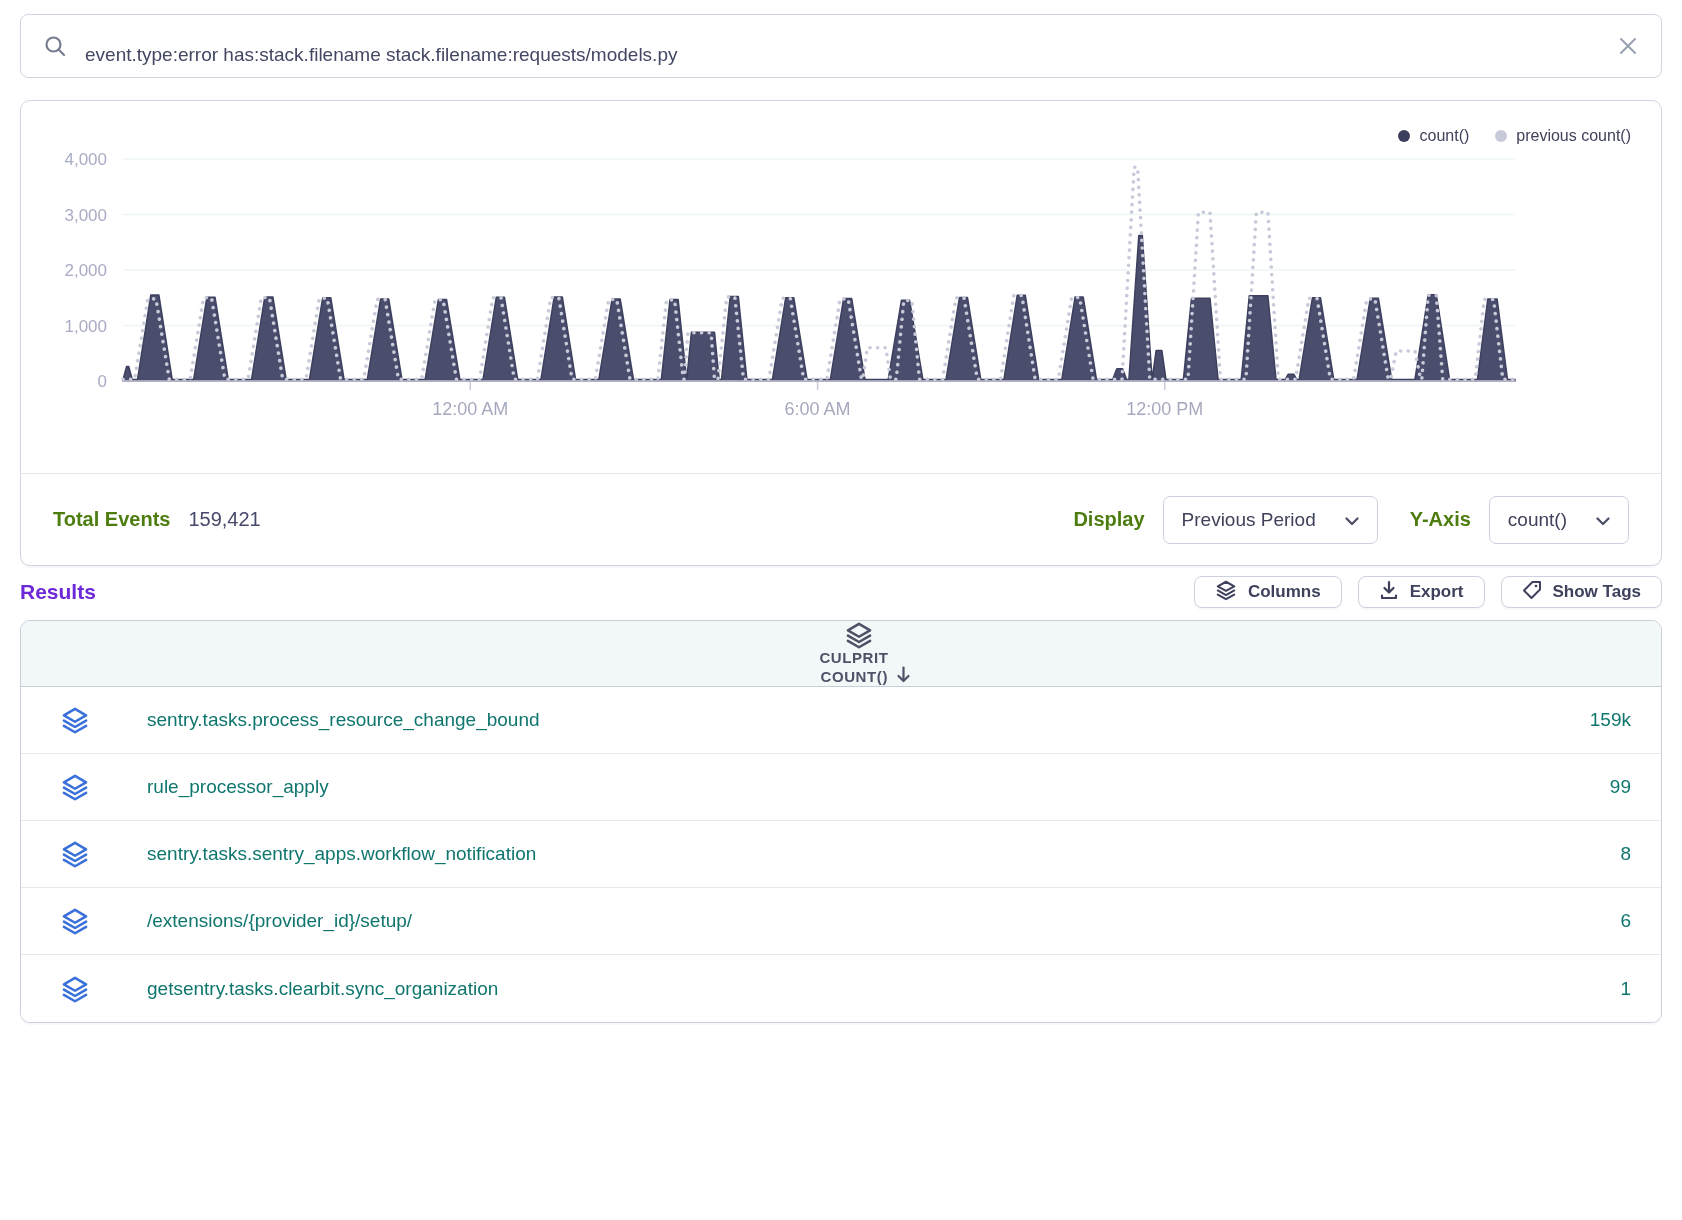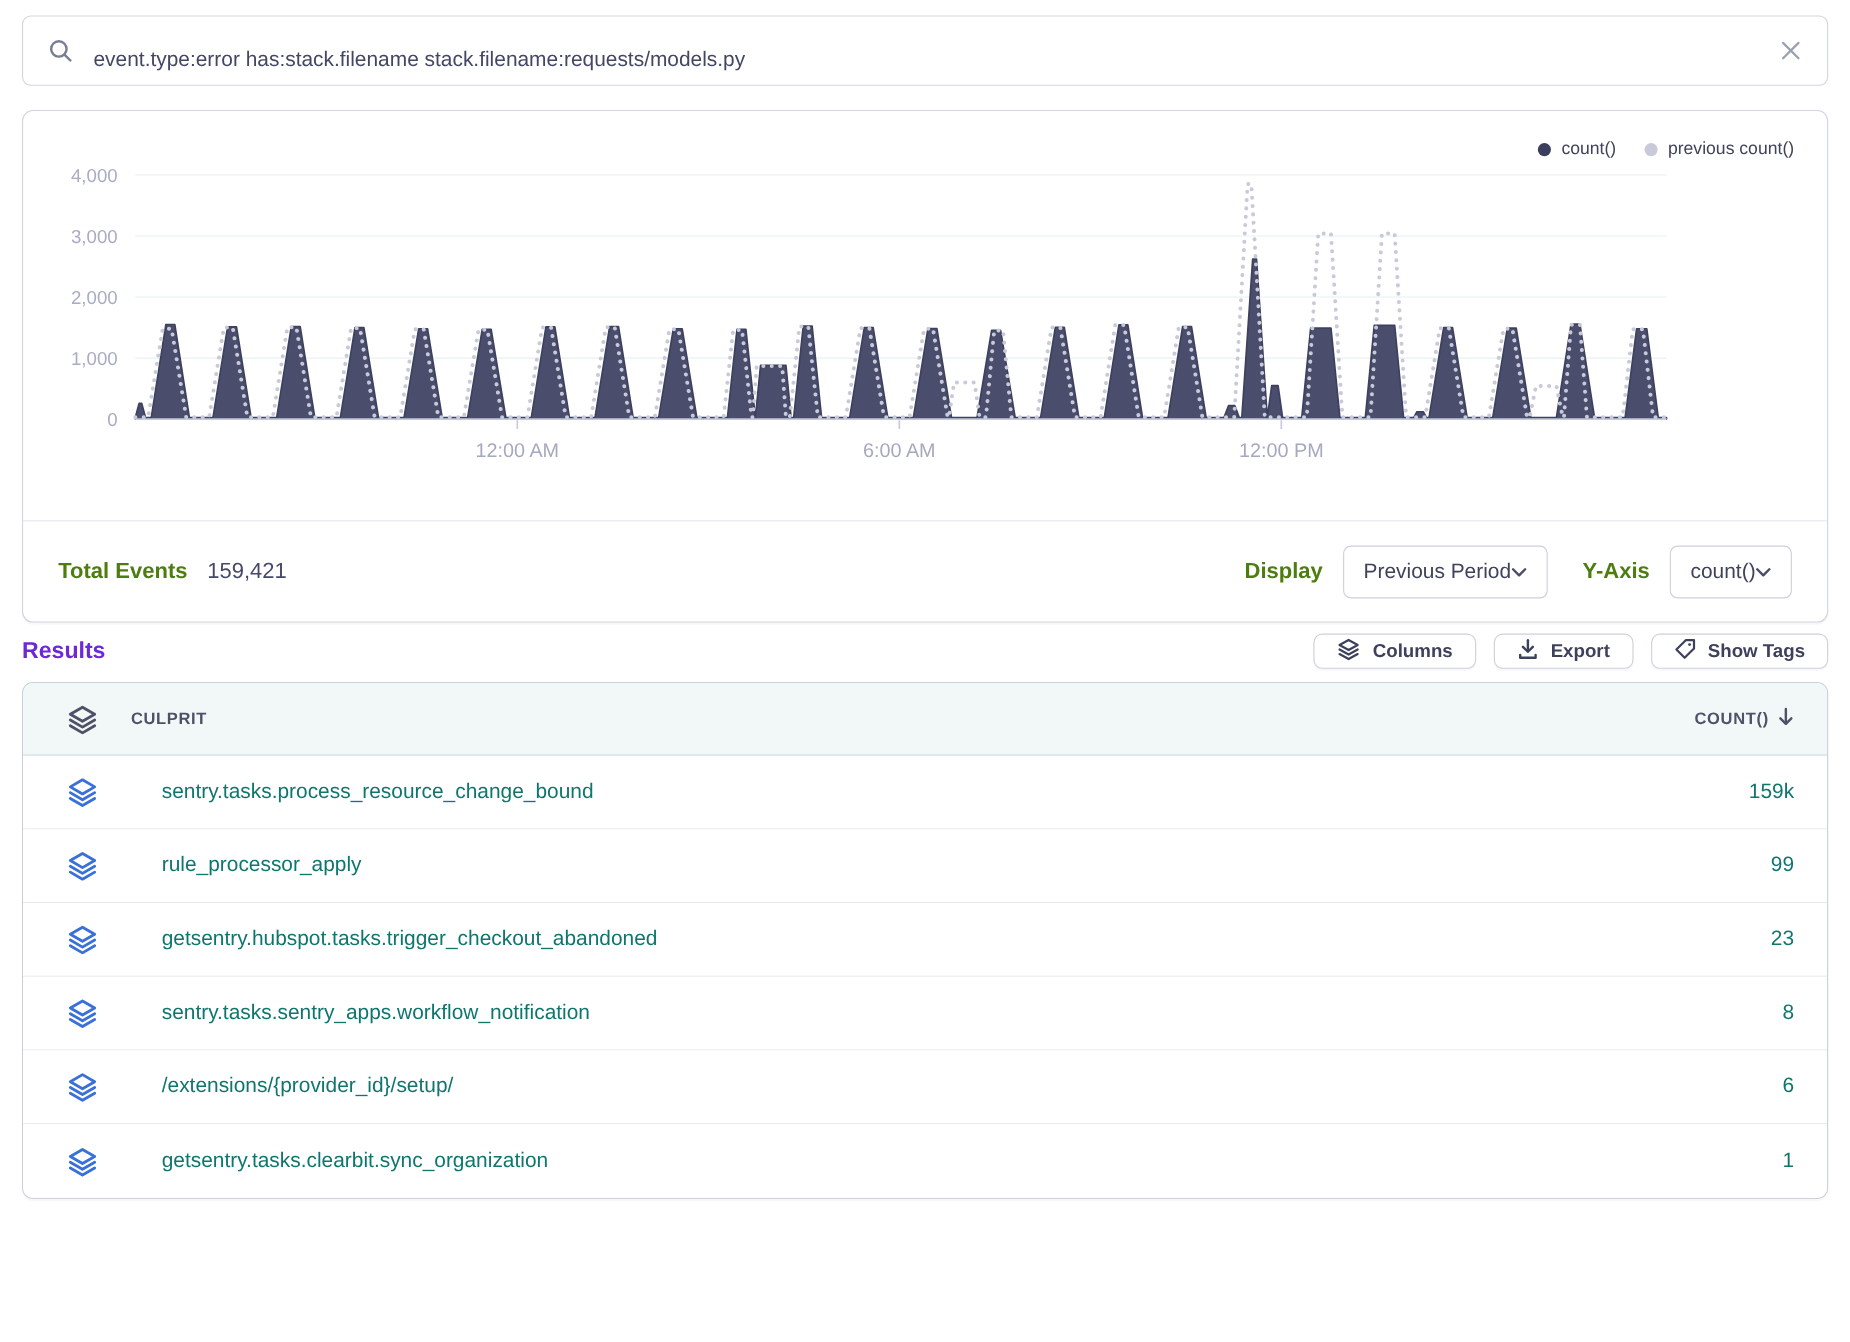--- a/index.html
+++ b/index.html
@@ -55,21 +55,21 @@
     height: 92px;
     display: flex; align-items: center;
     padding: 0 32px;
   }
   .footer-label { font-size: 20px; font-weight: 700; color: #4d7c0f; }
   .footer-value { font-size: 20px; color: #46496A; margin-left: 18px; }
   .spacer { flex: 1; }
   .select-btn {
     height: 48px;
     border: 1px solid #CDD0DD; border-radius: 7px; background: #fff;
-    display: flex; align-items: center; gap: 0;
+    display: flex; align-items: center; gap: 29px;
     padding: 0 18px; margin-left: 18px;
     font-family: inherit; font-size: 19px; font-weight: 500; color: #3F425A;
     cursor: pointer;
   }
   .yaxis-label { margin-left: 32px; }
 
   
   .results-row { margin-top: 10px; display: flex; align-items: center; }
   .results-title { font-size: 21px; font-weight: 700; color: #6d28d9; }
   .btn {
@@ -87,21 +87,21 @@
     margin-top: 12px;
     border: 1px solid #CBCEDB; border-radius: 10px;
     overflow: hidden;
     box-shadow: 0 2px 0 rgba(40, 20, 80, 0.03);
     background: #fff;
   }
   .thead {
     display: flex; align-items: center; height: 66px;
     background: #F2F8F8;
     border-bottom: 1px solid #C9CCD9;
-    font-weight: 700; font-size: 15px; letter-spacing: 0.6px; color: #4E5167;
+    font-weight: 700; font-size: 15px; letter-spacing: 0.6px; color: #4E5167; flex-direction: column;
   }
   .trow {
     display: flex; align-items: center; height: 67px;
     border-bottom: 1px solid #E6E8F0;
     font-size: 19px; color: #0f766e; background: #fff;
     cursor: pointer;
     gap: 28px;
   }
   .trow:last-child { border-bottom: none; }
   .cell-icon { width: 32px; margin-left: 40px; display: flex; align-items: center; }
@@ -259,31 +259,20 @@
       <svg width="28" height="28" viewBox="0 0 24 24" fill="none" stroke="#3A70D9" stroke-width="2.2" stroke-linecap="round" stroke-linejoin="round">
         <path d="M12 2.5 L21.5 8 L12 13.5 L2.5 8 Z"></path>
         <path d="M2.5 12.5 L12 18 L21.5 12.5"></path>
         <path d="M2.5 17 L12 22.5 L21.5 17"></path>
       </svg>
     </span>
     <span class="cell-main">rule_processor_apply</span>
     <span class="cell-count">99</span>
   </div>
 
-  <div class="trow">
-    <span class="cell-icon">
-      <svg width="28" height="28" viewBox="0 0 24 24" fill="none" stroke="#3A70D9" stroke-width="2.2" stroke-linecap="round" stroke-linejoin="round">
-        <path d="M12 2.5 L21.5 8 L12 13.5 L2.5 8 Z"></path>
-        <path d="M2.5 12.5 L12 18 L21.5 12.5"></path>
-        <path d="M2.5 17 L12 22.5 L21.5 17"></path>
-      </svg>
-    </span>
-    <span class="cell-main">getsentry.hubspot.tasks.trigger_checkout_abandoned</span>
-    <span class="cell-count">23</span>
-  </div>
 
   <div class="trow">
     <span class="cell-icon">
       <svg width="28" height="28" viewBox="0 0 24 24" fill="none" stroke="#3A70D9" stroke-width="2.2" stroke-linecap="round" stroke-linejoin="round">
         <path d="M12 2.5 L21.5 8 L12 13.5 L2.5 8 Z"></path>
         <path d="M2.5 12.5 L12 18 L21.5 12.5"></path>
         <path d="M2.5 17 L12 22.5 L21.5 17"></path>
       </svg>
     </span>
     <span class="cell-main">sentry.tasks.sentry_apps.workflow_notification</span>

